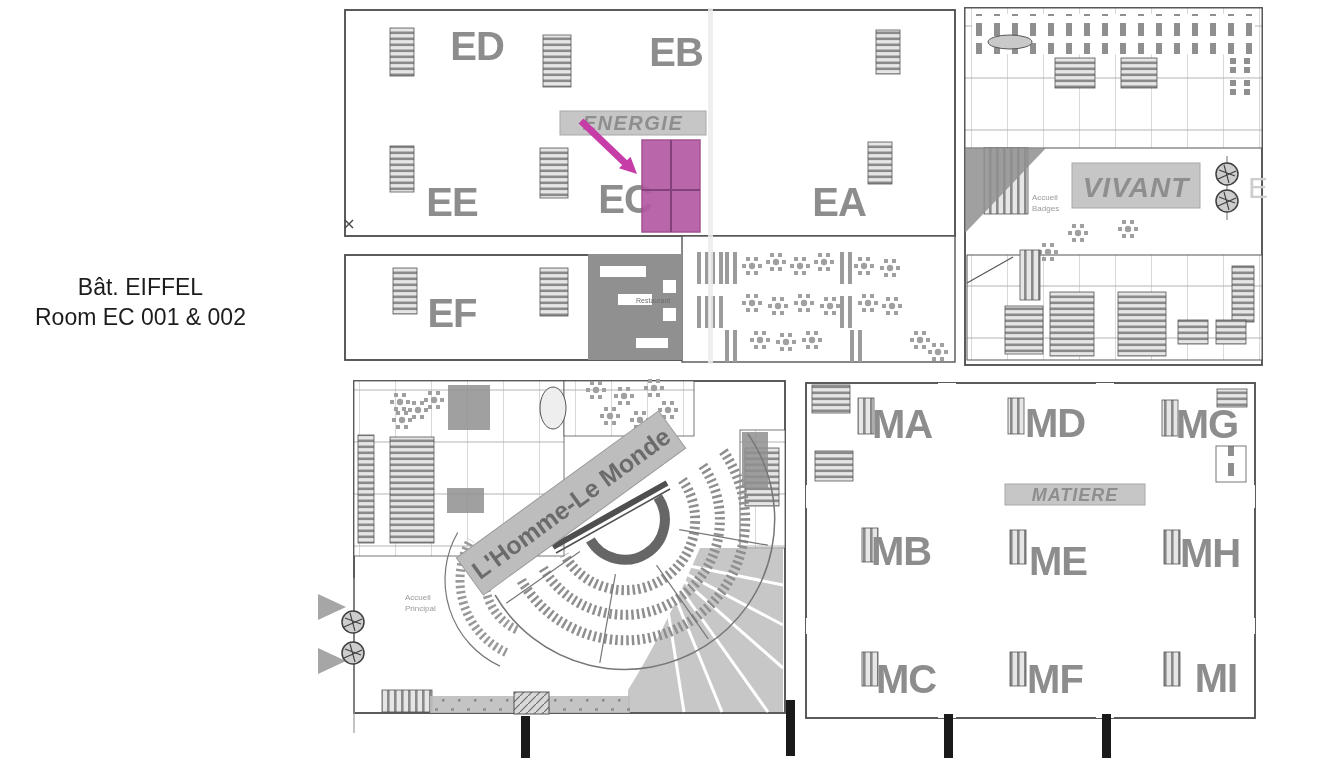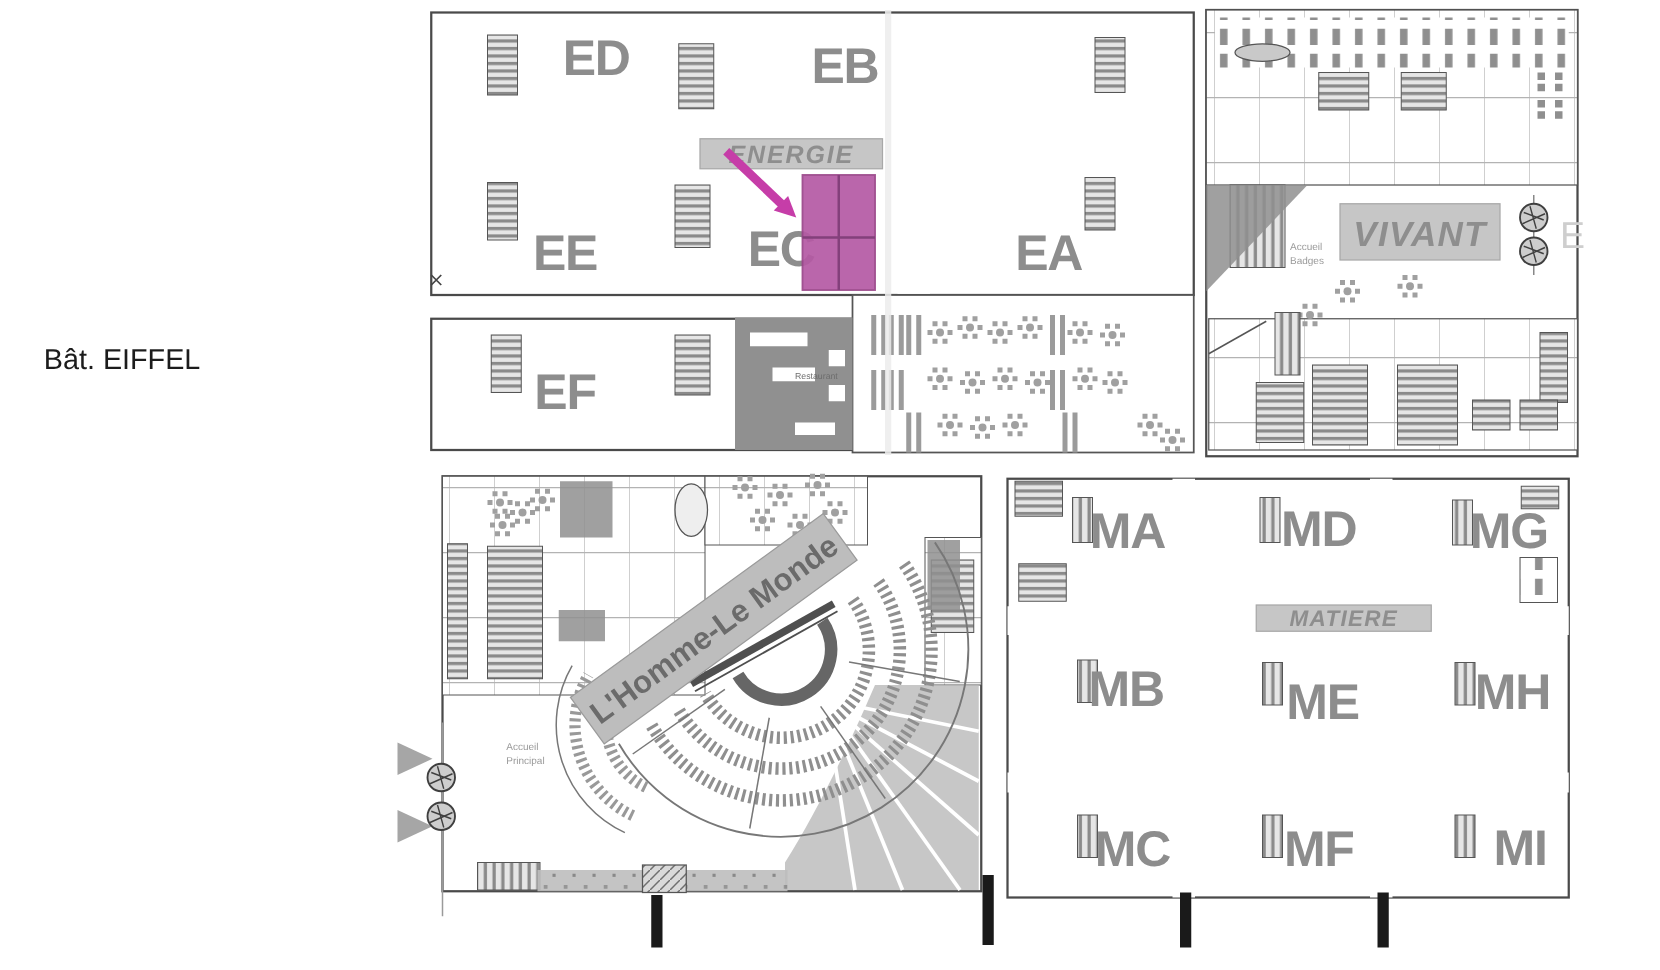--- a/index.html
+++ b/index.html
@@ -15,20 +15,21 @@
   .wall{fill:none;stroke:#4a4a4a;stroke-width:1.8;}
   .blk{stroke:#555;stroke-width:0.8;}
 </style>
 </head>
 <body>
 
 <div class="stage">
 
   <div class="caption">
     <div>Bât. EIFFEL</div>
+    <div>Room EC 001 &amp; 002</div>
   </div>
 
   <svg width="1328" height="776" viewBox="0 0 1328 776">
     <defs>
       <pattern id="roomGrid" width="36" height="52" patternUnits="userSpaceOnUse">
         <rect width="36" height="52" fill="#ffffff"></rect>
         <path d="M36 0 V52 M0 26 H36" stroke="#b3b3b3" stroke-width="1" fill="none"></path>
       </pattern>
       <pattern id="stripesH" width="8" height="6" patternUnits="userSpaceOnUse">
         <rect width="8" height="6" fill="#e6e6e6"></rect>

